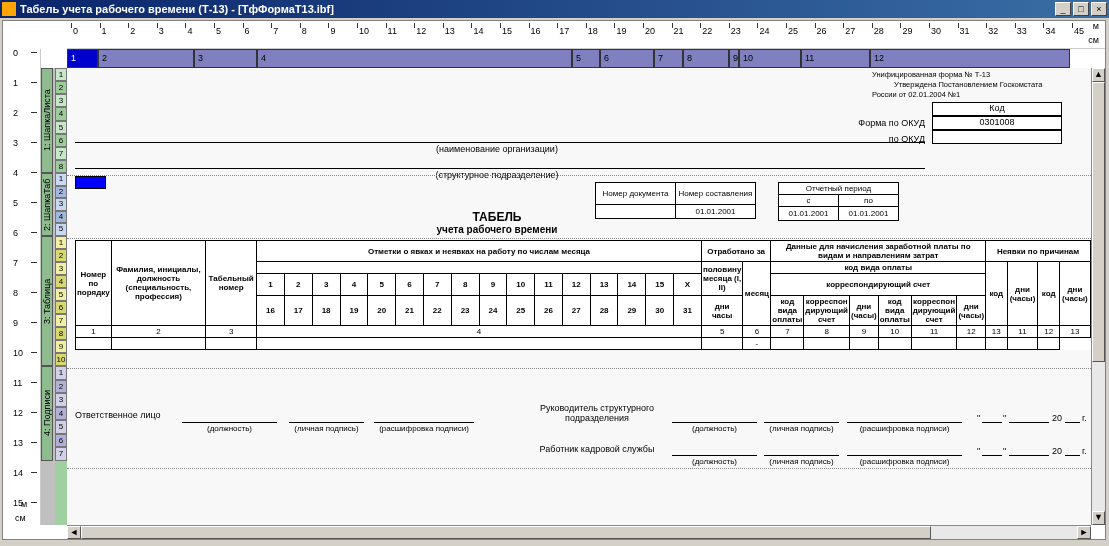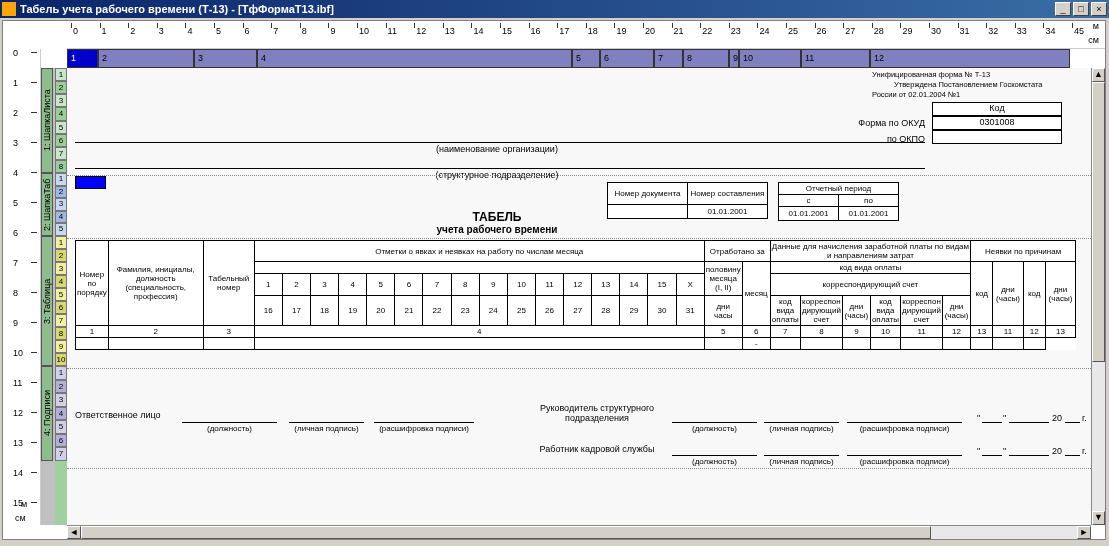--- a/index.html
+++ b/index.html
@@ -231,21 +231,21 @@
   border-collapse: collapse;
   background:#fff;
 }
 .tbl td, .tbl th {
   border: 1px solid #000;
   font-size: 8px;
   text-align:center;
   padding: 1px;
   vertical-align: middle;
 }
-.tbl th { font-weight: normal; }
+.tbl th { font-weight: bold; }
 
 .small { font-size: 8px; }
 .tiny { font-size: 7.5px; }
 
 .underline {
   border-bottom: 1px solid #000;
   position:absolute;
 }
 </style>
 </head>
@@ -435,32 +435,32 @@
   <div class="surface">
     <div class="grid-dots"></div>
 
     <div class="rep tiny" style="left:805px;top:2px;width:200px">Унифицированная форма № Т-13</div>
     <div class="rep tiny" style="left:827px;top:12px;width:200px">Утверждена Постановлением Госкомстата</div>
     <div class="rep tiny" style="left:805px;top:22px;width:200px">России от 02.01.2004 №1</div>
 
     <div class="rep box txt-center" style="left:865px;top:34px;width:130px;height:14px">Код</div>
     <div class="rep txt-right" style="left:770px;top:50px;width:90px">Форма по ОКУД</div>
     <div class="rep box txt-center" style="left:865px;top:48px;width:130px;height:14px">0301008</div>
-    <div class="rep txt-right" style="left:770px;top:66px;width:90px">по ОКПО</div>
+    <div class="rep txt-right" style="left:770px;top:66px;width:90px">по ОКУД</div>
     <div class="rep box" style="left:865px;top:62px;width:130px;height:14px"></div>
 
     <div class="underline" style="left:8px;top:74px;width:850px"></div>
     <div class="rep txt-center" style="left:300px;top:76px;width:260px">(наименование организации)</div>
 
     <div class="underline" style="left:8px;top:100px;width:850px"></div>
     <div class="rep txt-center" style="left:300px;top:102px;width:260px">(структурное подразделение)</div>
 
     <div class="selected-cell" style="left:8px;top:108px;width:31px;height:13px"></div>
 
-    <table class="tbl" style="left:540px;top:114px">
+    <table class="tbl" style="left:528px;top:114px">
       <tbody>
           <tr>
             <td style="width:80px;height:22px">Номер документа</td>
             <td style="width:80px;height:22px">Номер составления</td>
           </tr>
       <tr>
             <td style="height:14px"></td>
             <td>01.01.2001</td>
           </tr>
     </tbody>

